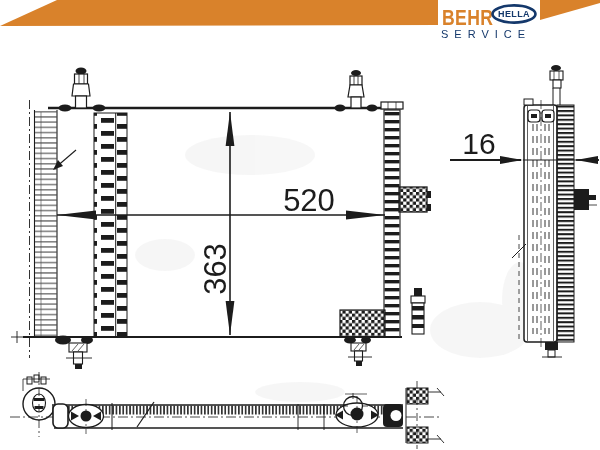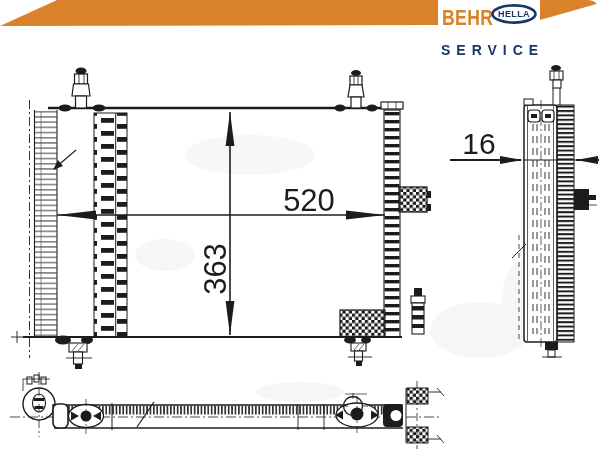--- a/index.html
+++ b/index.html
@@ -1,36 +1,35 @@
 <!DOCTYPE html>
 <html style="--brand_orange: #D9822B; --brand_navy: #14386B; --line: #1c1c1c; --paper: #FFFFFF;"><head>
 <meta charset="utf-8">
 <style>
   html,body{margin:0;padding:0;background:#fff;}
   .stage{
     position:relative;width:600px;height:450px;overflow:hidden;
     background:var(--paper,#ffffff);
     font-family:"Liberation Sans",sans-serif;
-    border-radius:12px;
   }
   .ribbon{position:absolute;top:0;background:var(--brand_orange,#D9822B);}
   .ribbon-left{left:0;width:438px;height:27px;
     clip-path:polygon(0px 26px,57px 0px,438px 0px,438px 25px);}
   .ribbon-right{left:540px;width:60px;height:22px;
     clip-path:polygon(0px 0px,60px 0px,60px 3px,0px 20px);}
   .behr{
     position:absolute;left:442px;top:5px;
     font-size:22px;font-weight:bold;color:var(--brand_orange,#D9822B);
     letter-spacing:.5px;transform:scaleX(.8);transform-origin:left top;
     white-space:nowrap;
   }
   .hella-svg{position:absolute;left:491px;top:4px;}
   .service{
-    position:absolute;left:441px;top:42px;
-    font-size:14px;font-weight:bold;letter-spacing:6px;
+    position:absolute;left:441px;top:28px;
+    font-size:11px;font-weight:normal;letter-spacing:6px;
     color:var(--brand_navy,#14386B);white-space:nowrap;
   }
   .draw{position:absolute;left:0;top:0;}
   svg text{stroke:none;}
 </style>
 </head>
 <body>
 
 <div class="stage">
 

